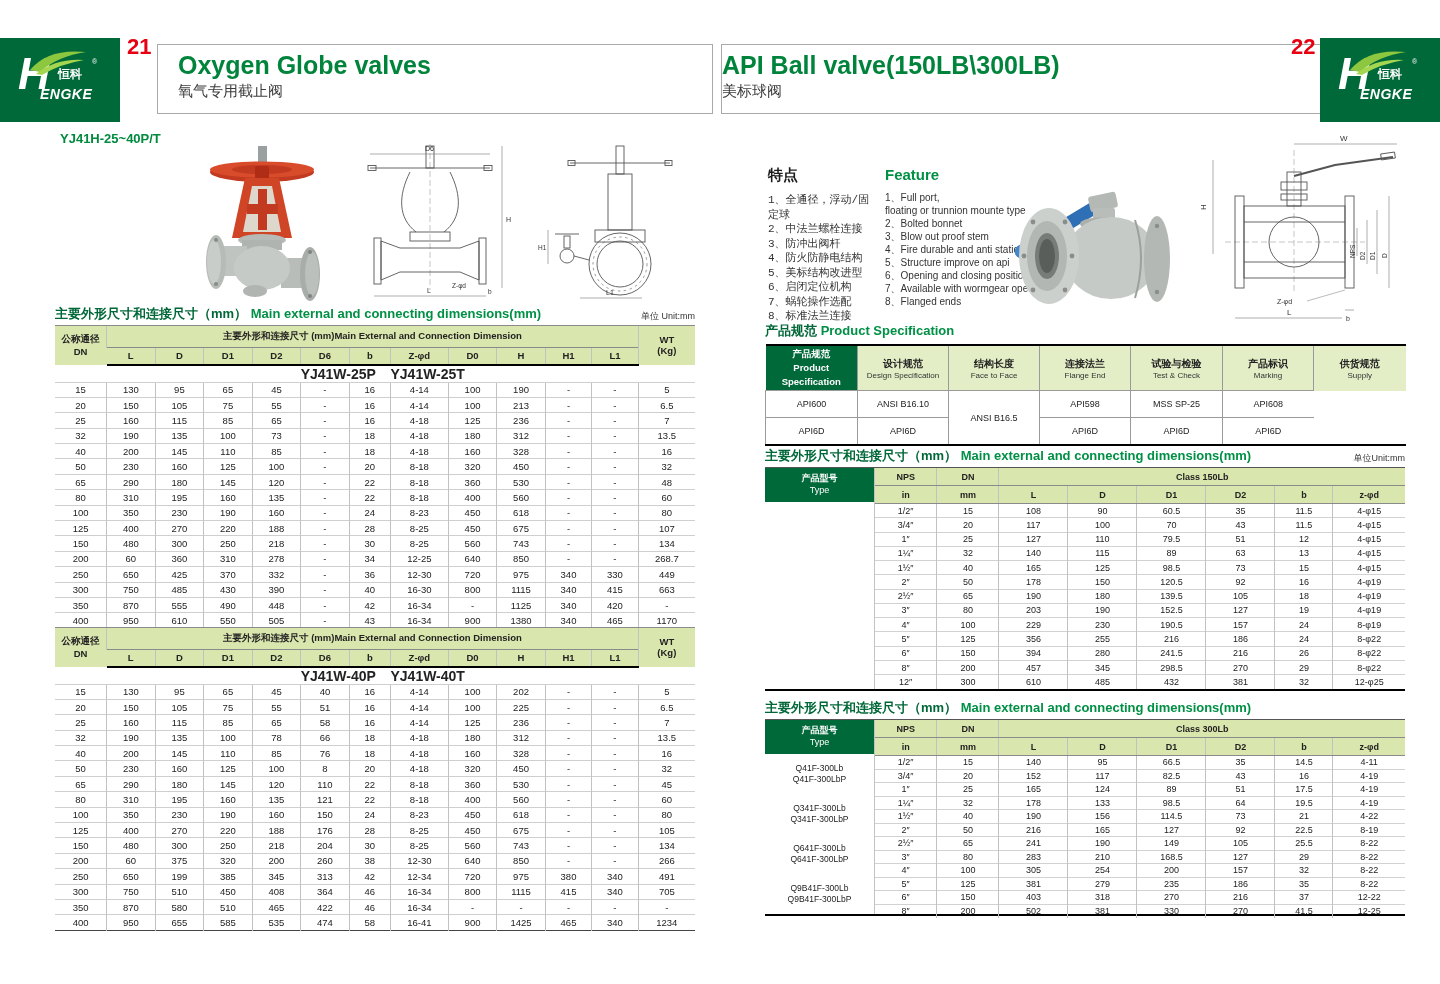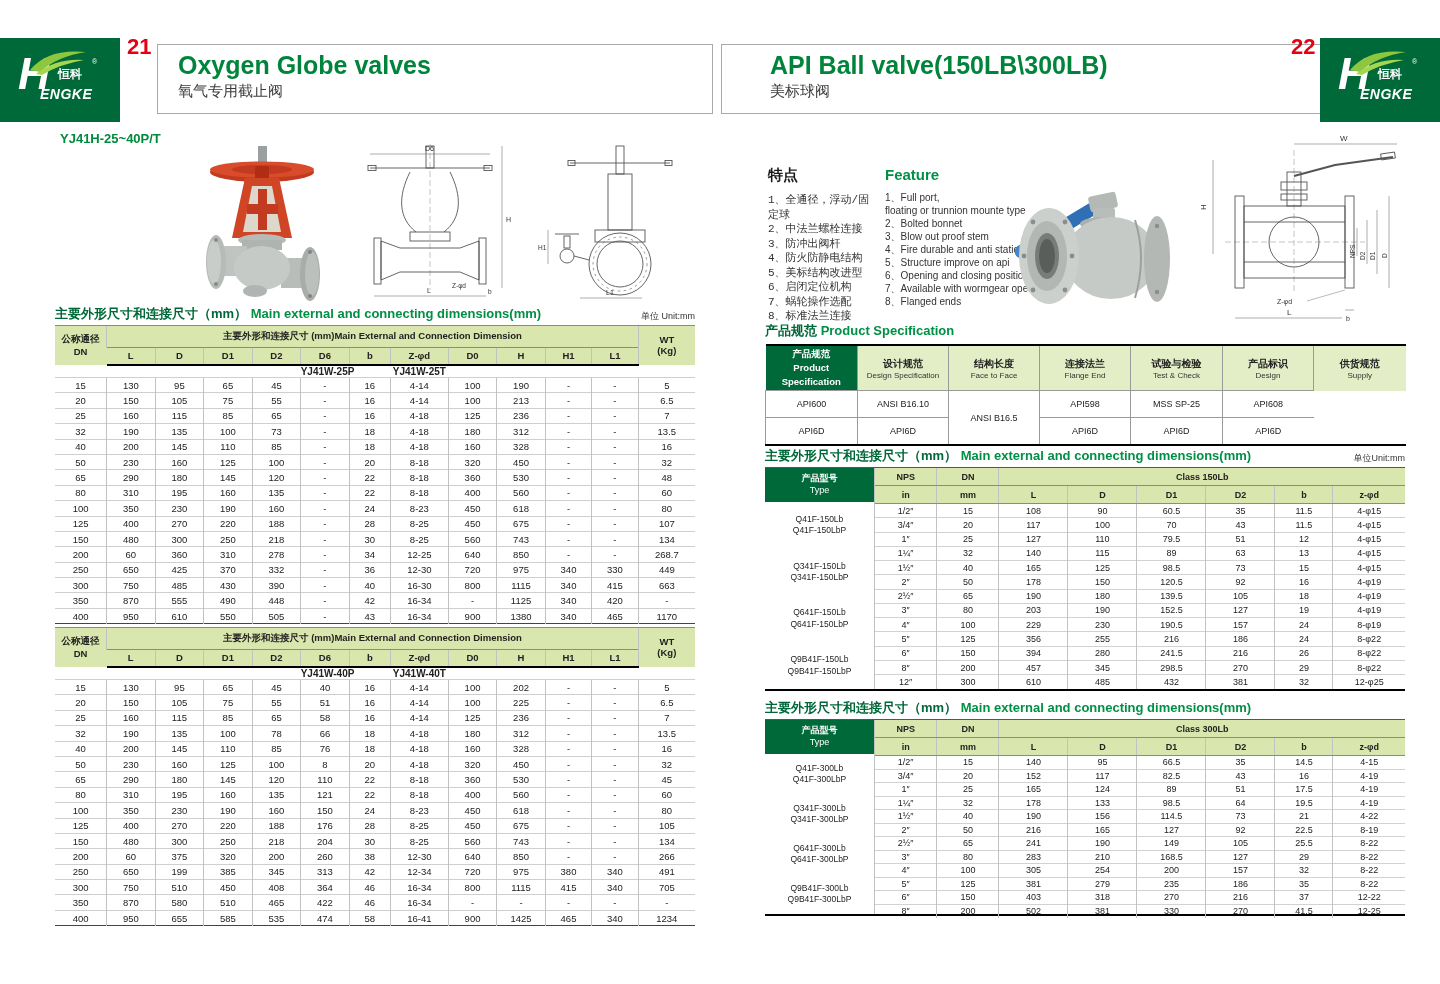--- a/index.html
+++ b/index.html
@@ -30,21 +30,21 @@
   .lp{left:55px;} .rp{left:765px;}
   .model-label{font-size:13px;font-weight:bold;color:#008a3e;}
   table{border-collapse:collapse;table-layout:fixed;}
   .ltab{width:640px;font-size:9.5px;color:#222;border-bottom:1.5px solid #444;}
   .ltab th,.ltab td{text-align:center;vertical-align:middle;padding:0;border-left:1px solid #c2c2c2;}
   .ltab th:first-child,.ltab td:first-child{border-left:none;}
   .ltab thead th{background:#d9e6ad;font-weight:bold;font-size:9.5px;border-top:1px solid #8a8a8a;}
   .ltab tr.h1{height:22px;} .ltab tr.h2{height:17px;}
   .ltab tr.h2 th{border-bottom:2.5px solid #000;}
   .ltab tbody.model tr{height:13px;}
-  .ltab tbody.model td{border-left:none;font-size:10px;font-weight:bold;white-space:nowrap;}
+  .ltab tbody.model td{border-left:none;font-size:14px;font-weight:bold;white-space:nowrap;}
   .ltab tbody.rows tr{height:15.4px;}
   .ltab tbody.rows td{border-top:1px solid #cfcfcf;}
 
   
   .feat-title-cn{font-size:15px;font-weight:bold;color:#1a1a1a;margin-bottom:8px;}
   .feat-title-en{font-size:15px;font-weight:bold;color:#009045;margin-bottom:8px;}
   .feat-list .item{font-size:11px;color:#333;line-height:14.5px;white-space:pre-line;}
   .feat-list-en .item{font-size:10px;color:#333;line-height:13px;white-space:pre-line;}
 
   
@@ -89,21 +89,21 @@
       <span class="logo-reg">®</span>
       <span class="logo-engke">ENGKE</span>
     </div>
   </div>
   <div class="page-no" style="left:127px;">21</div>
   <div class="title-box" style="left:157px;width:556px;padding-left:20px;">
     <div class="title-en">Oxygen Globe valves</div>
     <div class="title-cn">氧气专用截止阀</div>
   </div>
 
-  <div class="title-box" style="left:721px;width:642px;padding-left:48px;">
+  <div class="title-box" style="left:721px;width:642px;">
     <div class="title-en">API Ball valve(150LB\300LB)</div>
     <div class="title-cn">美标球阀</div>
   </div>
   <div class="page-no" style="left:1291px;">22</div>
   <div class="logo-box" style="left:1320px;">
     <div class="logo-inner">
       <span class="logo-h">H</span>
       <svg class="abs" style="left:28px;top:8px;" width="60" height="30" viewBox="0 0 60 30">
         <path d="M2,24 Q20,2 58,6 Q30,10 12,26 Z" fill="#8dc63f"></path>
         <path d="M8,28 Q28,12 56,14 Q32,18 14,29 Z" fill="#a5d64f"></path>
@@ -897,21 +897,21 @@
           <th>
               <div class="cn">连接法兰</div>
               <div class="en">Flange End</div>
             </th>
           <th>
               <div class="cn">试验与检验</div>
               <div class="en">Test &amp; Check</div>
             </th>
           <th>
               <div class="cn">产品标识</div>
-              <div class="en">Design</div>
+              <div class="en">Marking</div>
             </th>
           <th>
               <div class="cn">供货规范</div>
               <div class="en">Supply</div>
             </th>
         </tr>
       </thead>
       <tbody>
         <tr>
           <td>API600</td>
@@ -934,30 +934,20 @@
     <div class="abs sec-row" style="left:0;top:447px;">
       <span class="sec-title"><span>主要外形尺寸和连接尺寸（mm）</span> <span class="en">Main external and connecting dimensions(mm)</span></span>
       <span class="unit">单位Unit:mm</span>
     </div>
     <div class="rwrap abs" style="left:0;top:467px;height:224px;">
       <div class="type-col">
         <div class="type-head">
           <div class="cn">产品型号</div>
             <div>Type</div>
         </div>
-        <div class="type-body">
-            <div class="item">Q41F-150Lb
-Q41F-150LbP</div>
-            <div class="item">Q341F-150Lb
-Q341F-150LbP</div>
-            <div class="item">Q641F-150Lb
-Q641F-150LbP</div>
-            <div class="item">Q9B41F-150Lb
-Q9B41F-150LbP</div>
-          </div>
       </div>
       <table class="rtab">
         <colgroup>
             <col style="width:62px">
             <col style="width:62px">
             <col style="width:69px">
             <col style="width:69px">
             <col style="width:69px">
             <col style="width:69px">
             <col style="width:58px">
@@ -1165,21 +1155,21 @@
         </thead>
         <tbody>
             <tr>
               <td>1/2″</td>
               <td>15</td>
               <td>140</td>
               <td>95</td>
               <td>66.5</td>
               <td>35</td>
               <td>14.5</td>
-              <td>4-15</td>
+              <td>4-11</td>
             </tr>
             <tr>
               <td>3/4″</td>
               <td>20</td>
               <td>152</td>
               <td>117</td>
               <td>82.5</td>
               <td>43</td>
               <td>16</td>
               <td>4-19</td>

